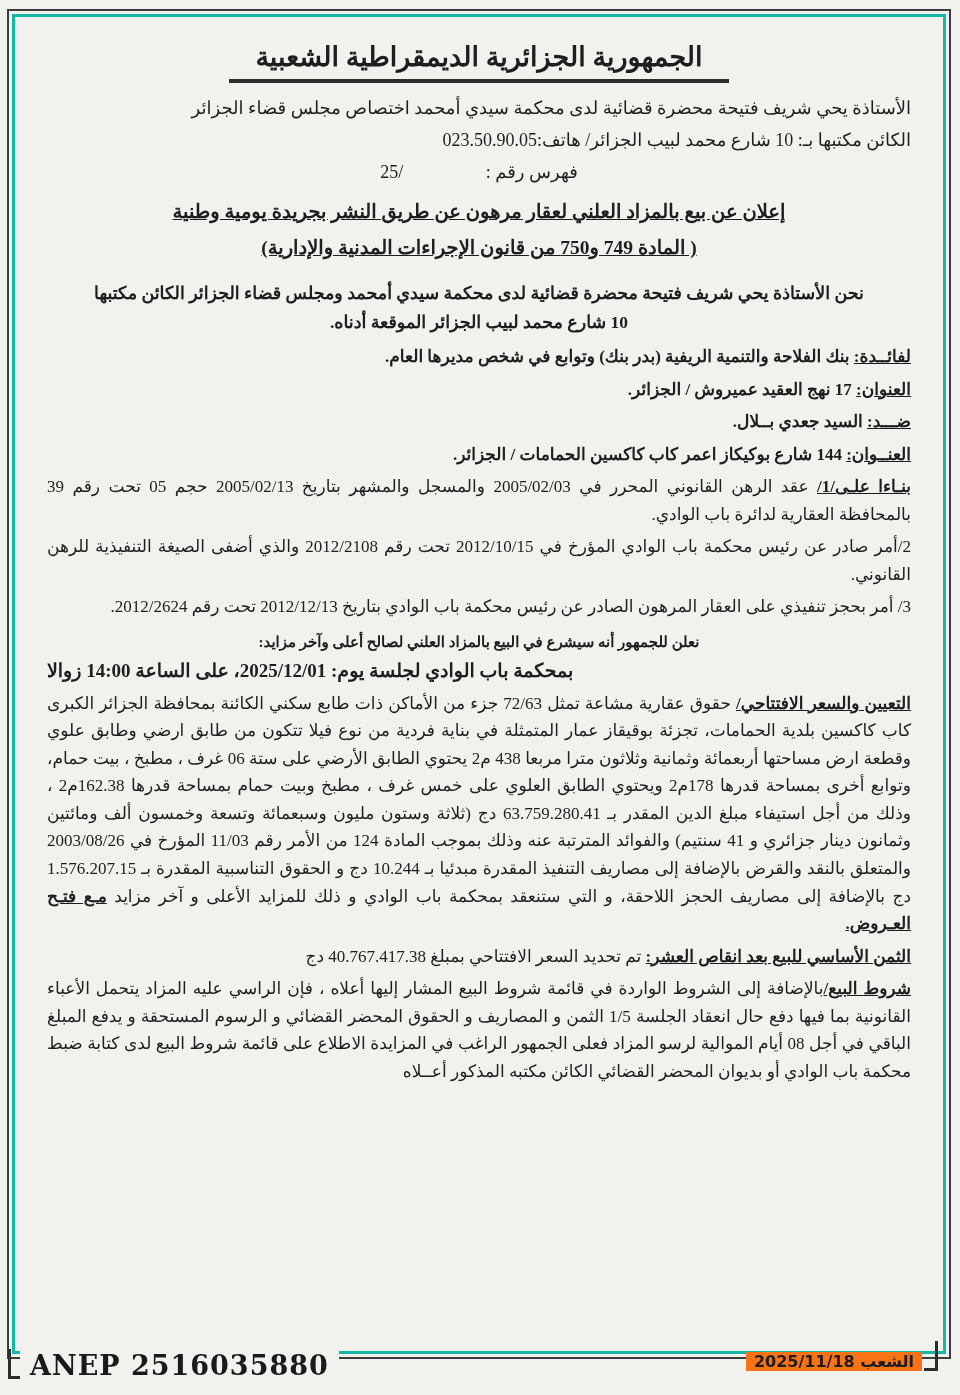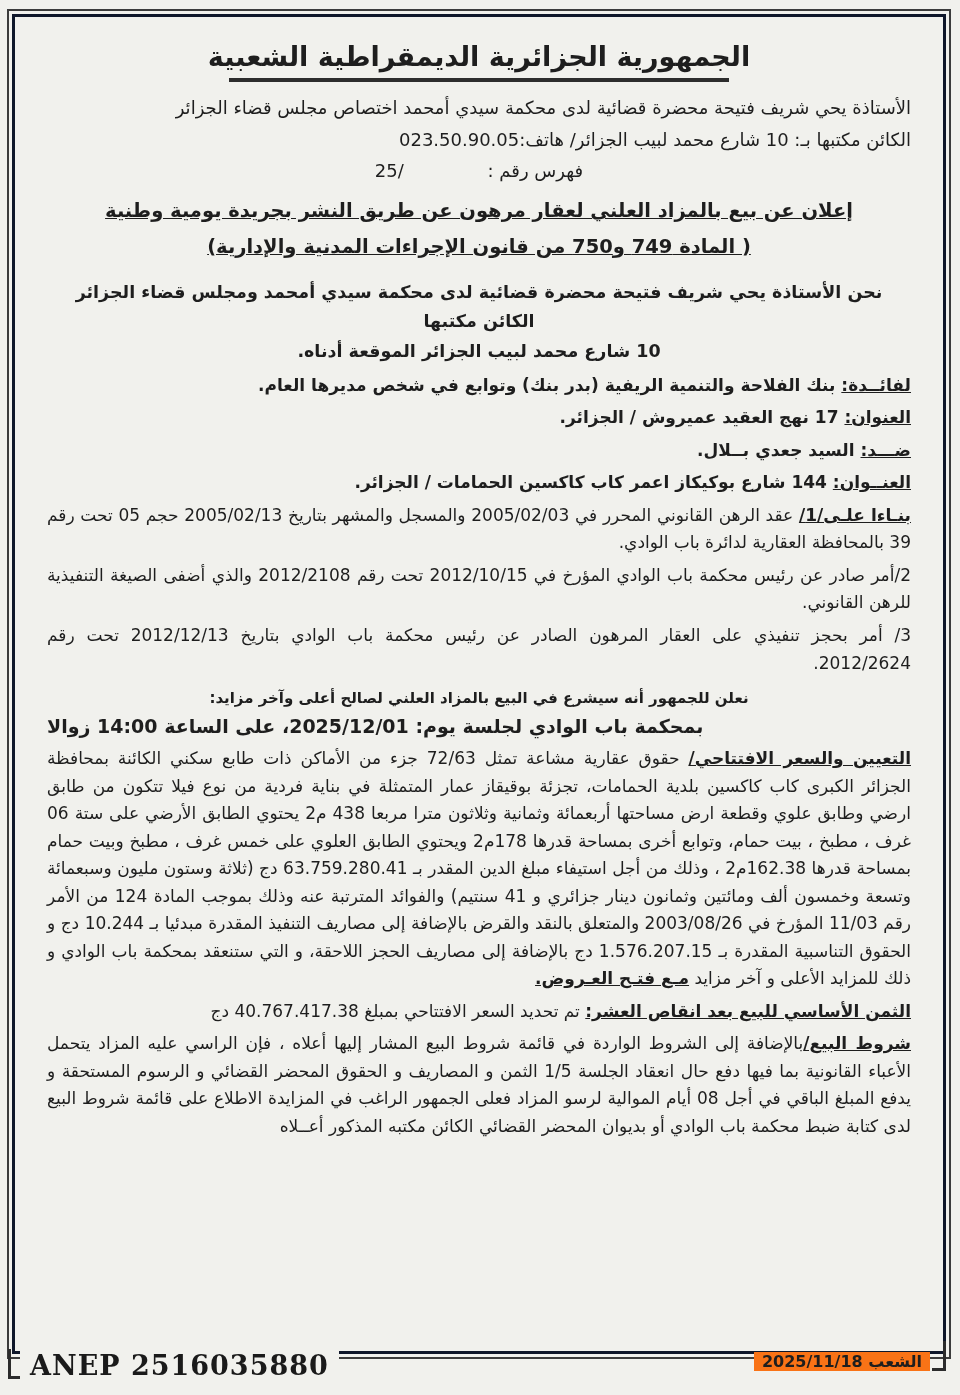--- a/index.html
+++ b/index.html
@@ -11,21 +11,22 @@
   .paper {
     position:relative; width:960px; height:1395px;
     background:#f1f1ed; overflow:hidden; color:#1e1e1e;
   }
   .frame-outer {
     position:absolute; left:7px; top:9px; right:9px; bottom:36px;
     border:2px solid #3c3c3c;
   }
   .frame-inner {
     position:absolute; inset:3px;
-    border:3px solid #0f172a;
+    border:3px solid #14b8a6;
+    font-family:Liberation Serif, serif;
   }
   .content {
     position:absolute; inset:6px;
     padding:14px 26px 0 26px;
     direction:rtl; overflow:hidden;
   }
   .republic-title {
     font-size:27px; font-weight:700; text-align:center;
     letter-spacing:0; margin-top:4px;
   }
@@ -39,21 +40,21 @@
     font-size:19.5px; font-weight:700; text-align:center; line-height:1.85;
     text-decoration:underline; margin-top:6px;
   }
   .we-para { font-size:17.5px; font-weight:700; line-height:1.7; text-align:center; margin-top:12px; }
   .para { font-size:17px; line-height:1.62; text-align:justify; margin-top:5px; }
   .para.bold { font-weight:700; }
   .lbl { font-weight:700; text-decoration:underline; }
   .announce-1 { font-size:15px; font-weight:700; text-align:center; margin-top:12px; }
   .announce-2 { font-size:19px; font-weight:700; text-align:left; margin-top:8px; margin-bottom:8px; }
   .footer {
-    position:absolute; left:0; right:4px; bottom:12px; height:48px; direction:ltr;
+    position:absolute; left:0; right:12px; bottom:12px; height:48px; direction:ltr;
   }
   .anep {
     position:absolute; left:20px; bottom:2px;
     font-family:"DejaVu Serif", serif; font-weight:700; font-size:27px;
     background:#f1f1ed; padding:0 10px; color:#1a1a1a; letter-spacing:1px;
   }
   .journal {
     position:absolute; right:26px; bottom:12px;
     font-weight:700; font-size:16px; direction:rtl;
     background:#f97316; padding:0 8px;

